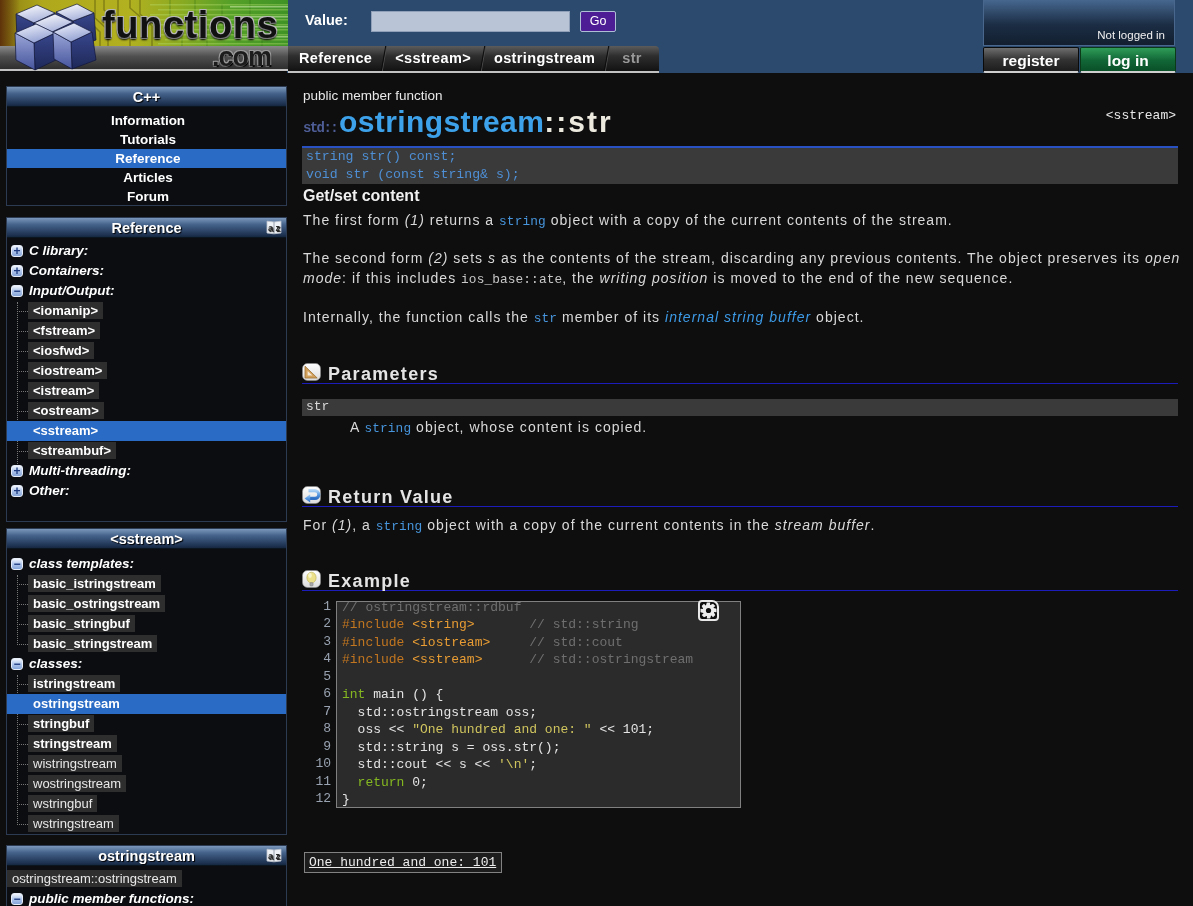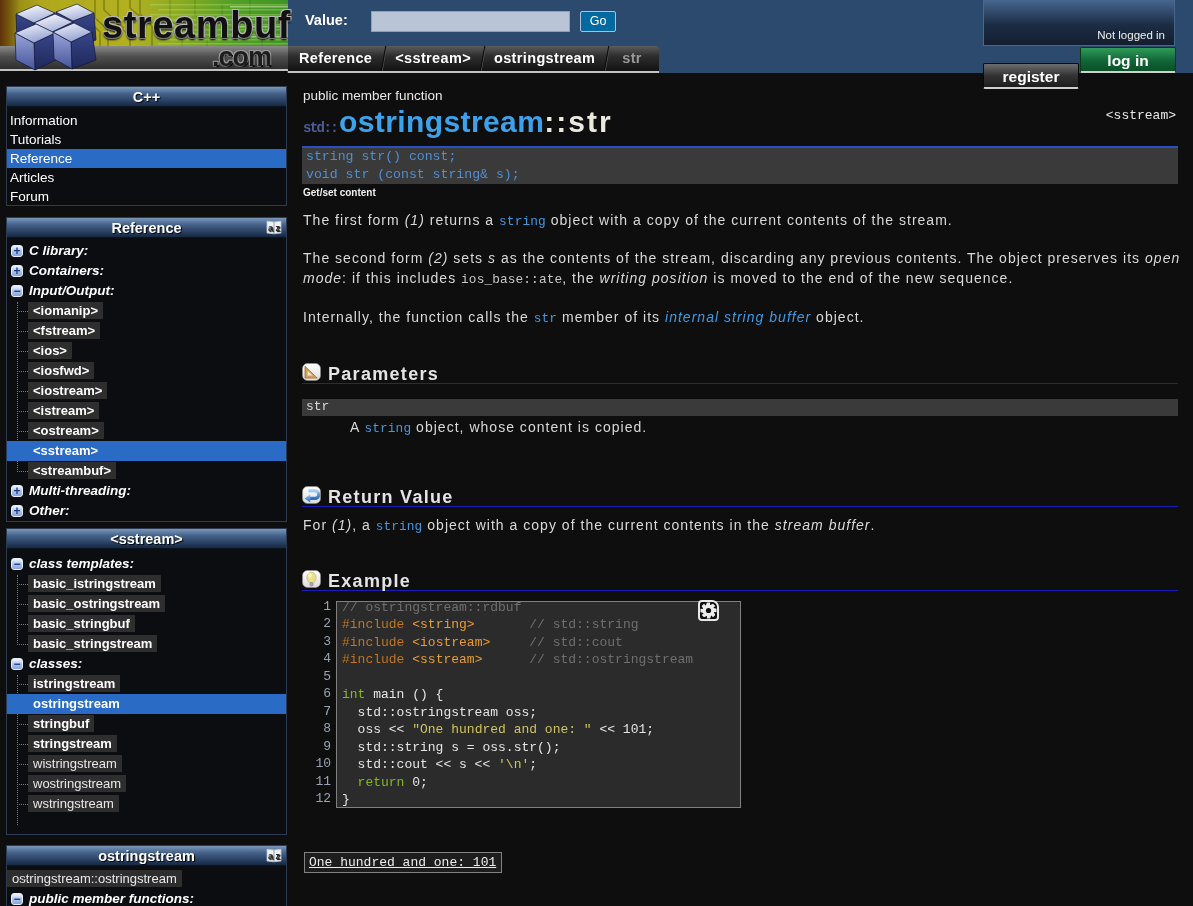--- a/index.html
+++ b/index.html
@@ -12,45 +12,45 @@
 #hdr-blue { left:287px; top:0; width:906px; height:73px; background:#2b4a6d; }
 #logo-circuit { left:0; top:0; width:288px; height:46px; }
 #logo-band { left:0; top:46px; width:288px; height:25px;
   background:linear-gradient(#8a8a8a,#4f4f4f 45%,#2e2e2e); border-bottom:2px solid #c2c2c2;}
 #cpp-text { left:102px; top:4px; font-size:38px; font-weight:bold; letter-spacing:0.6px;
   color:#111; text-shadow:-1px -1px 0 #b8b8b8, 1px -1px 0 #b8b8b8, -1px 1px 0 #777, 1px 1px 0 #777, 0 2px 2px #000; }
 #com-text { left:212px; top:42px; font-size:27px; font-weight:bold; letter-spacing:-1px;
   color:#1c1c1c; text-shadow:-1px -1px 0 #9a9a9a, 1px -1px 0 #9a9a9a, -1px 1px 0 #666, 1px 1px 1px #000; }
 #search-label { left:305px; top:12px; color:#fff; font-weight:bold; font-size:14.5px; }
 #search-input { left:371px; top:11px; width:199px; height:21px; background:#b9c4d6; border:1px solid #8fa0b8; }
-#go-btn { left:580px; top:11px; width:36px; height:21px; background:#0369a1; border:1px solid #aebfd5;
+#go-btn { left:580px; top:11px; width:36px; height:21px; background:#4c1d95; border:1px solid #aebfd5;
   color:#fff; font-size:12.5px; text-align:center; line-height:19px; border-radius:2px; }
 #userbox { left:983px; top:0; width:192px; height:46px;
   background:linear-gradient(#46678f,#1b2d44 55%,#131f30); border:1px solid #49678c; border-top:none; }
 #notlogged { right:9px; top:29px; color:#f0f0f0; font-size:11.5px; }
 .hbtn { top:47px; width:96px; height:26px; text-align:center; color:#fff; font-weight:bold;
   font-size:15.5px; line-height:25px; border-radius:2px; }
-#btn-reg { left:983px; background:linear-gradient(#6e6e6e,#333 50%,#1d1d1d); border:1px solid #0a0a0a; border-bottom:2px solid #cfcfcf;margin-top:16px;}
+#btn-reg { left:983px; background:linear-gradient(#6e6e6e,#333 50%,#1d1d1d); border:1px solid #0a0a0a; border-bottom:2px solid #cfcfcf;}
 #btn-login { left:1080px; background:linear-gradient(#2f9c58,#116636 55%,#0a5028); border:1px solid #0a3a18; border-bottom:2px solid #cfcfcf;}
 #tabs { left:288px; top:46px; height:27px; width:371px;
   background:linear-gradient(#5c5c5c,#2e2e2e 40%,#161616 92%,#101010);
   border-bottom:2px solid #c2c2c2; border-radius:0 4px 0 0; }
 #tabs .tab { display:inline-block; vertical-align:top; height:25px; line-height:24px;
   color:#fff; font-size:14.5px; font-weight:bold; padding:0 11px; letter-spacing:0.35px; }
 #tabs .sep { display:inline-block; vertical-align:top; width:1px; height:25px;
   background:#0c0c0c; transform:skewX(-10deg); box-shadow:1px 0 0 #4a4a4a; }
 #tabs .cur { color:#9a9a9a; }
 
 
 .sbox { left:6px; width:281px; background:#0b0d11; border:1px solid #2c3b52; }
 .sbox-hdr { height:20px; background:linear-gradient(#7b97ba,#44628a 35%,#1d3150 90%,#16283f);
   color:#fff; font-weight:bold; font-size:14.5px; text-align:center; line-height:20px;
   text-shadow:1px 1px 1px #000; border-bottom:1px solid #0a1520; position:relative; }
 .az { position:absolute; right:4px; top:2px; width:16px; height:15px; }
-.srow { height:19px; line-height:19px; padding-left:3px; color:#fff; font-weight:normal; font-size:13.5px; }
+.srow { height:19px; line-height:19px; padding-left:3px; color:#fff; font-weight:bold; font-size:13.5px;text-align:center; }
 .srow.hl { background:#2a6bc5; }
 .trow { height:20px; line-height:20px; font-size:13px; color:#fff; white-space:nowrap; position:relative; }
 .trow::before { content:''; position:absolute; left:10px; top:10px; width:11px; border-top:1px dotted #777; }
 .trow.hl::before { border-top:none; }
 .trow .lbl { display:inline-block; background:#2e2e2e; padding:0 5px; line-height:17px; margin-left:21px; font-weight:bold; }
 .trow.norm .lbl { font-weight:normal; color:#e8e8e8; }
 .trow.hl { background:#2a6bc5; }
 .trow.hl .lbl { background:transparent; }
 .toplvl { height:20px; line-height:20px; color:#fff; font-weight:bold; font-style:italic; font-size:13.5px; position:relative; padding-left:22px; }
 .pm { position:absolute; left:4px; top:4px; width:12px; height:12px; border:1px solid #e6edf8; border-radius:3px;
@@ -61,21 +61,21 @@
 
 .main-txt { color:#d9d9d9; font-size:14px; letter-spacing:1.02px; }
 #pmf { left:303px; top:88px; color:#e8e8e8; font-size:13.5px; }
 #title { left:303px; top:105px; white-space:nowrap; }
 #title .std { font-family:"Liberation Mono",monospace; font-weight:bold; font-size:14px; color:#4e5d95; letter-spacing:-1.6px; margin-right:2px; }
 #title .big { font-size:30px; font-weight:bold; color:#3da2ea; letter-spacing:0.4px; }
 #title .str { font-size:30px; font-weight:bold; color:#ece9df; letter-spacing:2px; }
 #hdrfile { top:108px; right:17px; color:#e8e8e8; font-size:13px; }
 #declbox { left:302px; top:146px; width:876px; background:#3a3a3a; border-top:2px solid #2a51c1;
   font-family:"Liberation Mono",monospace; font-size:13.2px; line-height:17.5px; color:#4e8fd5; padding:0 4px 1px 4px; }
-h4.gts { position:absolute; left:303px; top:187px; color:#f0f0f0; font-size:10px; font-weight:bold; }
+h4.gts { position:absolute; left:303px; top:187px; color:#f0f0f0; font-size:16px; font-weight:bold; }
 .para { position:absolute; left:303px; width:980px; line-height:19.5px; white-space:nowrap; }
 .icode { font-family:"Liberation Mono",monospace; font-size:12.8px; color:#4795dc; letter-spacing:0.1px; }
 .gcode { font-family:"Liberation Mono",monospace; font-size:12.8px; color:#c8c8c8; letter-spacing:0.1px; }
 .ilink { color:#3d9ae6; font-style:italic;margin-top:32px; }
 .sech { position:absolute; left:302px; width:876px; height:21px; border-bottom:1px solid #1c1cba; color:#e4e4e4; font-size:18px; letter-spacing:1.3px; font-weight:bold; }
 .sech .ic { position:absolute; left:0; top:0; width:18px; height:18px; }
 .sech .t { position:absolute; left:26px; top:1px; }
 #parbar { left:302px; top:399px; width:876px; background:#3a3a3a; color:#d8d8d8;
   font-family:"Liberation Mono",monospace; font-size:13px; height:17px; line-height:16px; padding-left:4px; }
 #pardef { left:343px; top:418px; }
@@ -142,21 +142,21 @@
 <rect x="158" y="43" width="130" height="1.5"></rect>
 </g>
 <g fill="#e4f7c0" opacity="0.5">
 <rect x="230" y="6" width="58" height="1.5"></rect>
         <rect x="238" y="16" width="50" height="1.5"></rect>
 <rect x="232" y="26" width="56" height="1.5"></rect>
         <rect x="240" y="36" width="48" height="1.5"></rect>
 </g>
 </svg></div>
 <div id="logo-band" class="abs"></div>
-<div id="cpp-text" class="abs">streambuf</div>
+<div id="cpp-text" class="abs">functions</div>
 <div id="com-text" class="abs">.com</div>
 <div id="cubes" class="abs" style="left:0;top:0;width:175px;height:73px;"><svg width="175" height="73" viewBox="0 0 175 73">
 <defs>
 <linearGradient id="ctop" x1="0" y1="0" x2="0.4" y2="1">
 <stop offset="0" stop-color="#ffffff"></stop>
           <stop offset="1" stop-color="#aab4dc"></stop>
 </linearGradient>
 <linearGradient id="cleft" x1="0" y1="0" x2="0" y2="1">
 <stop offset="0" stop-color="#9aa6d8"></stop>
           <stop offset="1" stop-color="#46549c"></stop>
@@ -220,21 +220,20 @@
           <text x="2" y="11" font-family="Liberation Sans" font-size="9" font-weight="bold" fill="#2a2a2a">a</text>
           <text x="9.6" y="11" font-family="Liberation Sans" font-size="9" font-weight="bold" fill="#2a2a2a">z</text>
         </svg></span></div>
   <div style="height:3px"></div>
   <div class="toplvl"><span class="pm">+</span>C library:</div>
   <div class="toplvl"><span class="pm">+</span>Containers:</div>
   <div class="tline" style="left:10px;top:84px;height:170px;"></div>
   <div class="toplvl"><span class="pm">−</span>Input/Output:</div>
   <div class="trow"><span class="lbl">&lt;iomanip&gt;</span></div>
   <div class="trow"><span class="lbl">&lt;fstream&gt;</span></div>
-  <div class="trow"><span class="lbl">&lt;ios&gt;</span></div>
   <div class="trow"><span class="lbl">&lt;iosfwd&gt;</span></div>
   <div class="trow"><span class="lbl">&lt;iostream&gt;</span></div>
   <div class="trow"><span class="lbl">&lt;istream&gt;</span></div>
   <div class="trow"><span class="lbl">&lt;ostream&gt;</span></div>
   <div class="trow hl"><span class="lbl">&lt;sstream&gt;</span></div>
   <div class="trow"><span class="lbl">&lt;streambuf&gt;</span></div>
   <div class="toplvl"><span class="pm">+</span>Multi-threading:</div>
   <div class="toplvl"><span class="pm">+</span>Other:</div>
 </div>
 
@@ -248,20 +247,21 @@
   <div class="trow"><span class="lbl">basic_ostringstream</span></div>
   <div class="trow"><span class="lbl">basic_stringbuf</span></div>
   <div class="trow"><span class="lbl">basic_stringstream</span></div>
   <div class="toplvl"><span class="pm">−</span>classes:</div>
   <div class="trow"><span class="lbl">istringstream</span></div>
   <div class="trow hl"><span class="lbl">ostringstream</span></div>
   <div class="trow"><span class="lbl">stringbuf</span></div>
   <div class="trow"><span class="lbl">stringstream</span></div>
   <div class="trow norm"><span class="lbl">wistringstream</span></div>
   <div class="trow norm"><span class="lbl">wostringstream</span></div>
+  <div class="trow norm"><span class="lbl">wstringbuf</span></div>
   <div class="trow norm"><span class="lbl">wstringstream</span></div>
 </div>
 
 <div class="sbox abs" style="top:845px;height:61px;border-bottom:none;">
   <div class="sbox-hdr">ostringstream<span class="az"><svg width="16" height="15" viewBox="0 0 16 15">
           <path d="M8 2 L1 1.2 L1 13 L8 13.8 L15 13 L15 1.2 Z" fill="#eef1f5" stroke="#c0c6cf" stroke-width="0.8"></path>
           <line x1="8" y1="2" x2="8" y2="13.8" stroke="#98a0ac" stroke-width="1"></line>
           <text x="2" y="11" font-family="Liberation Sans" font-size="9" font-weight="bold" fill="#2a2a2a">a</text>
           <text x="9.6" y="11" font-family="Liberation Sans" font-size="9" font-weight="bold" fill="#2a2a2a">z</text>
         </svg></span></div>

